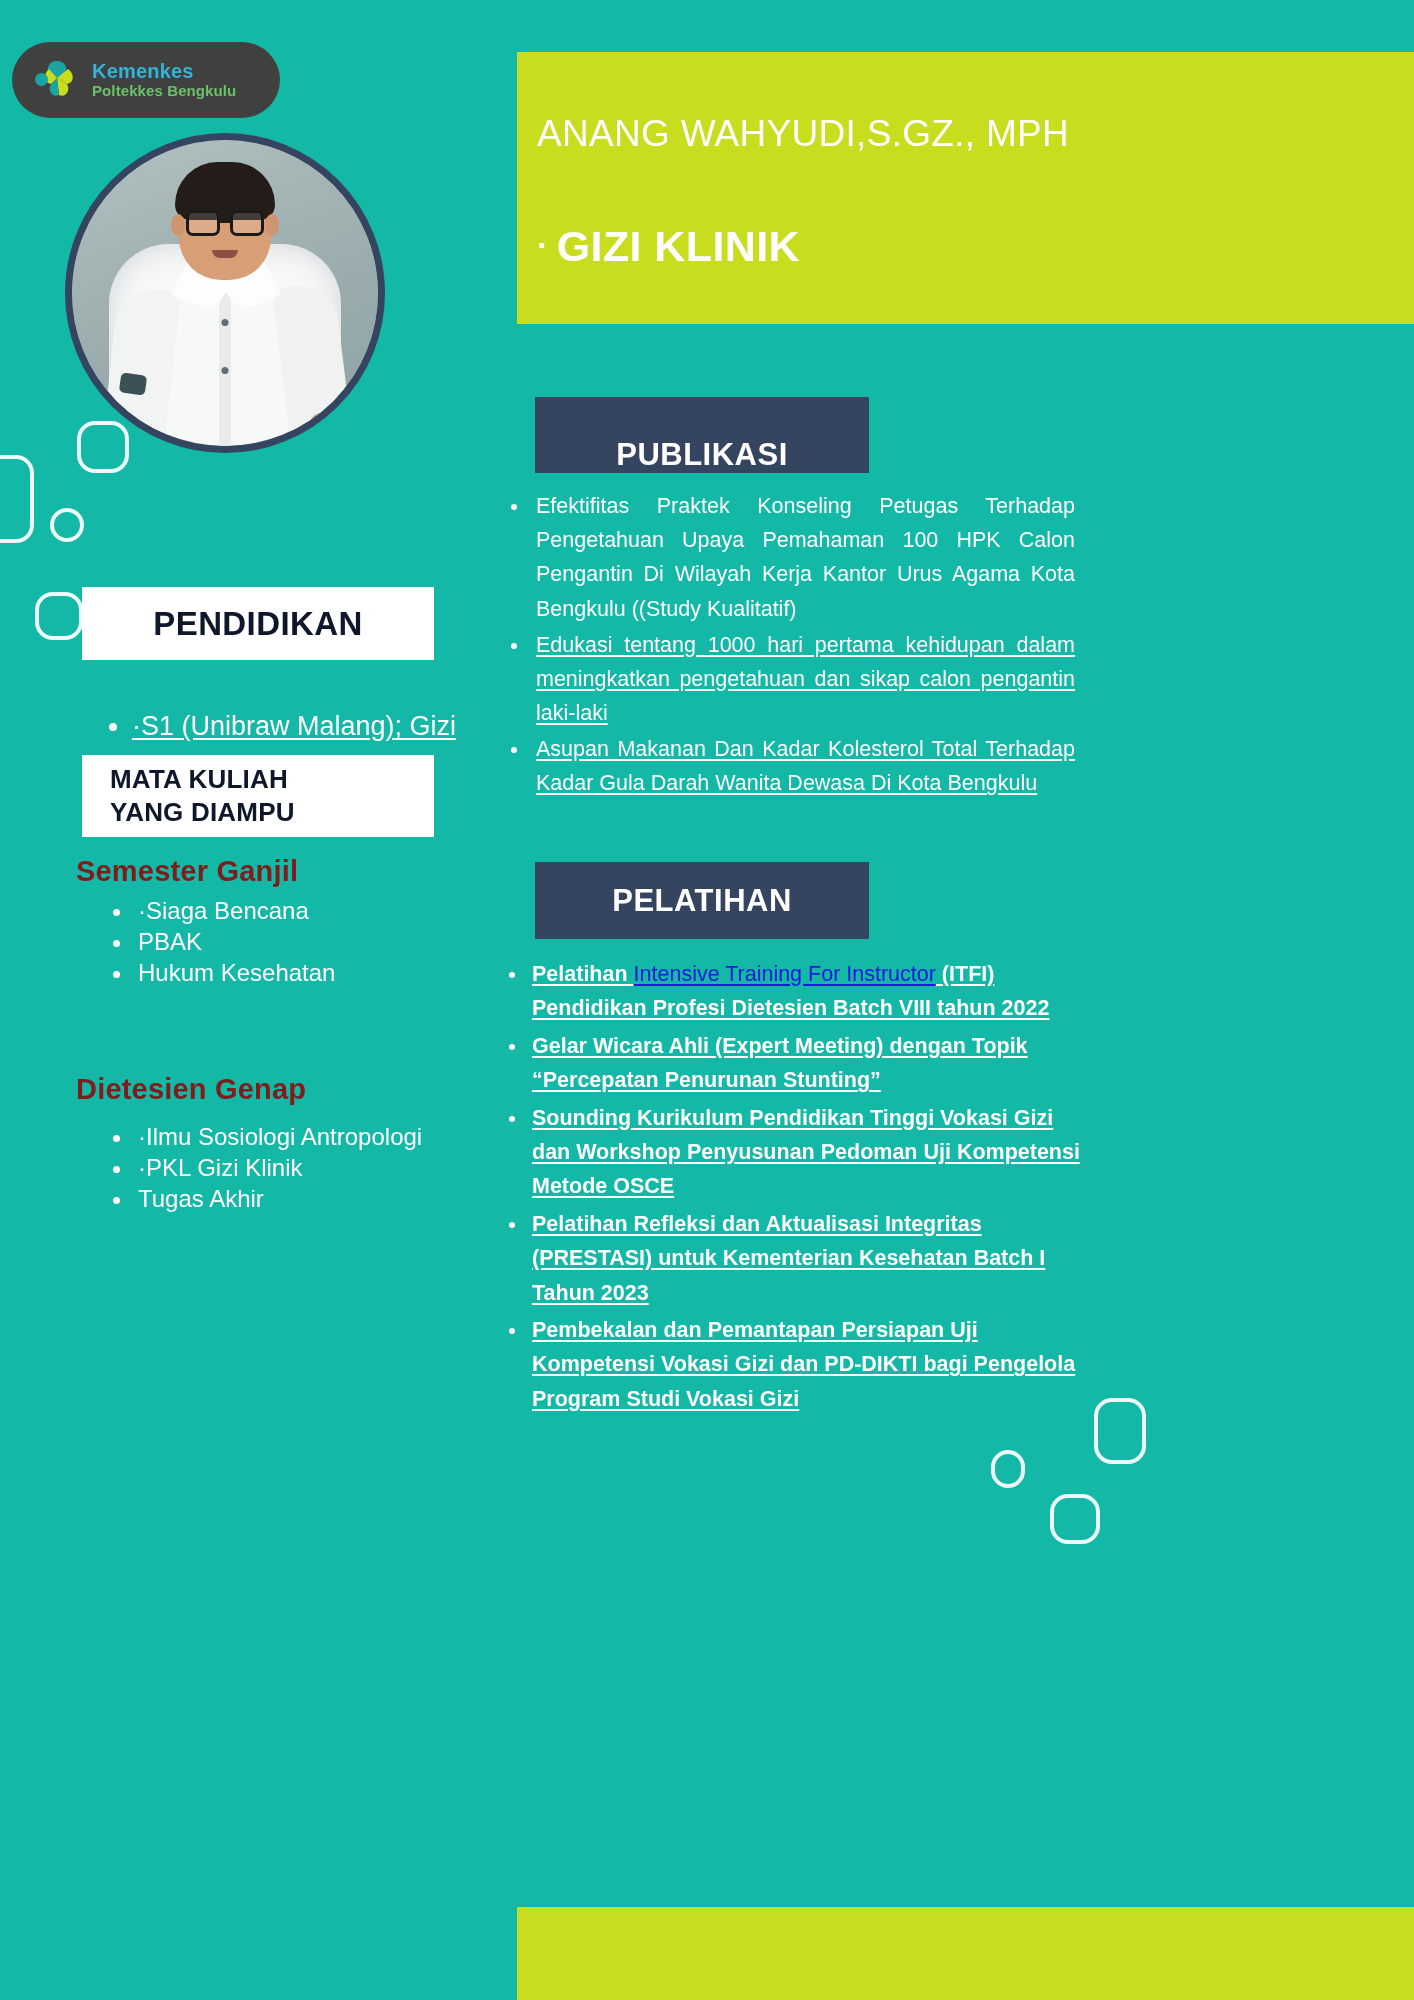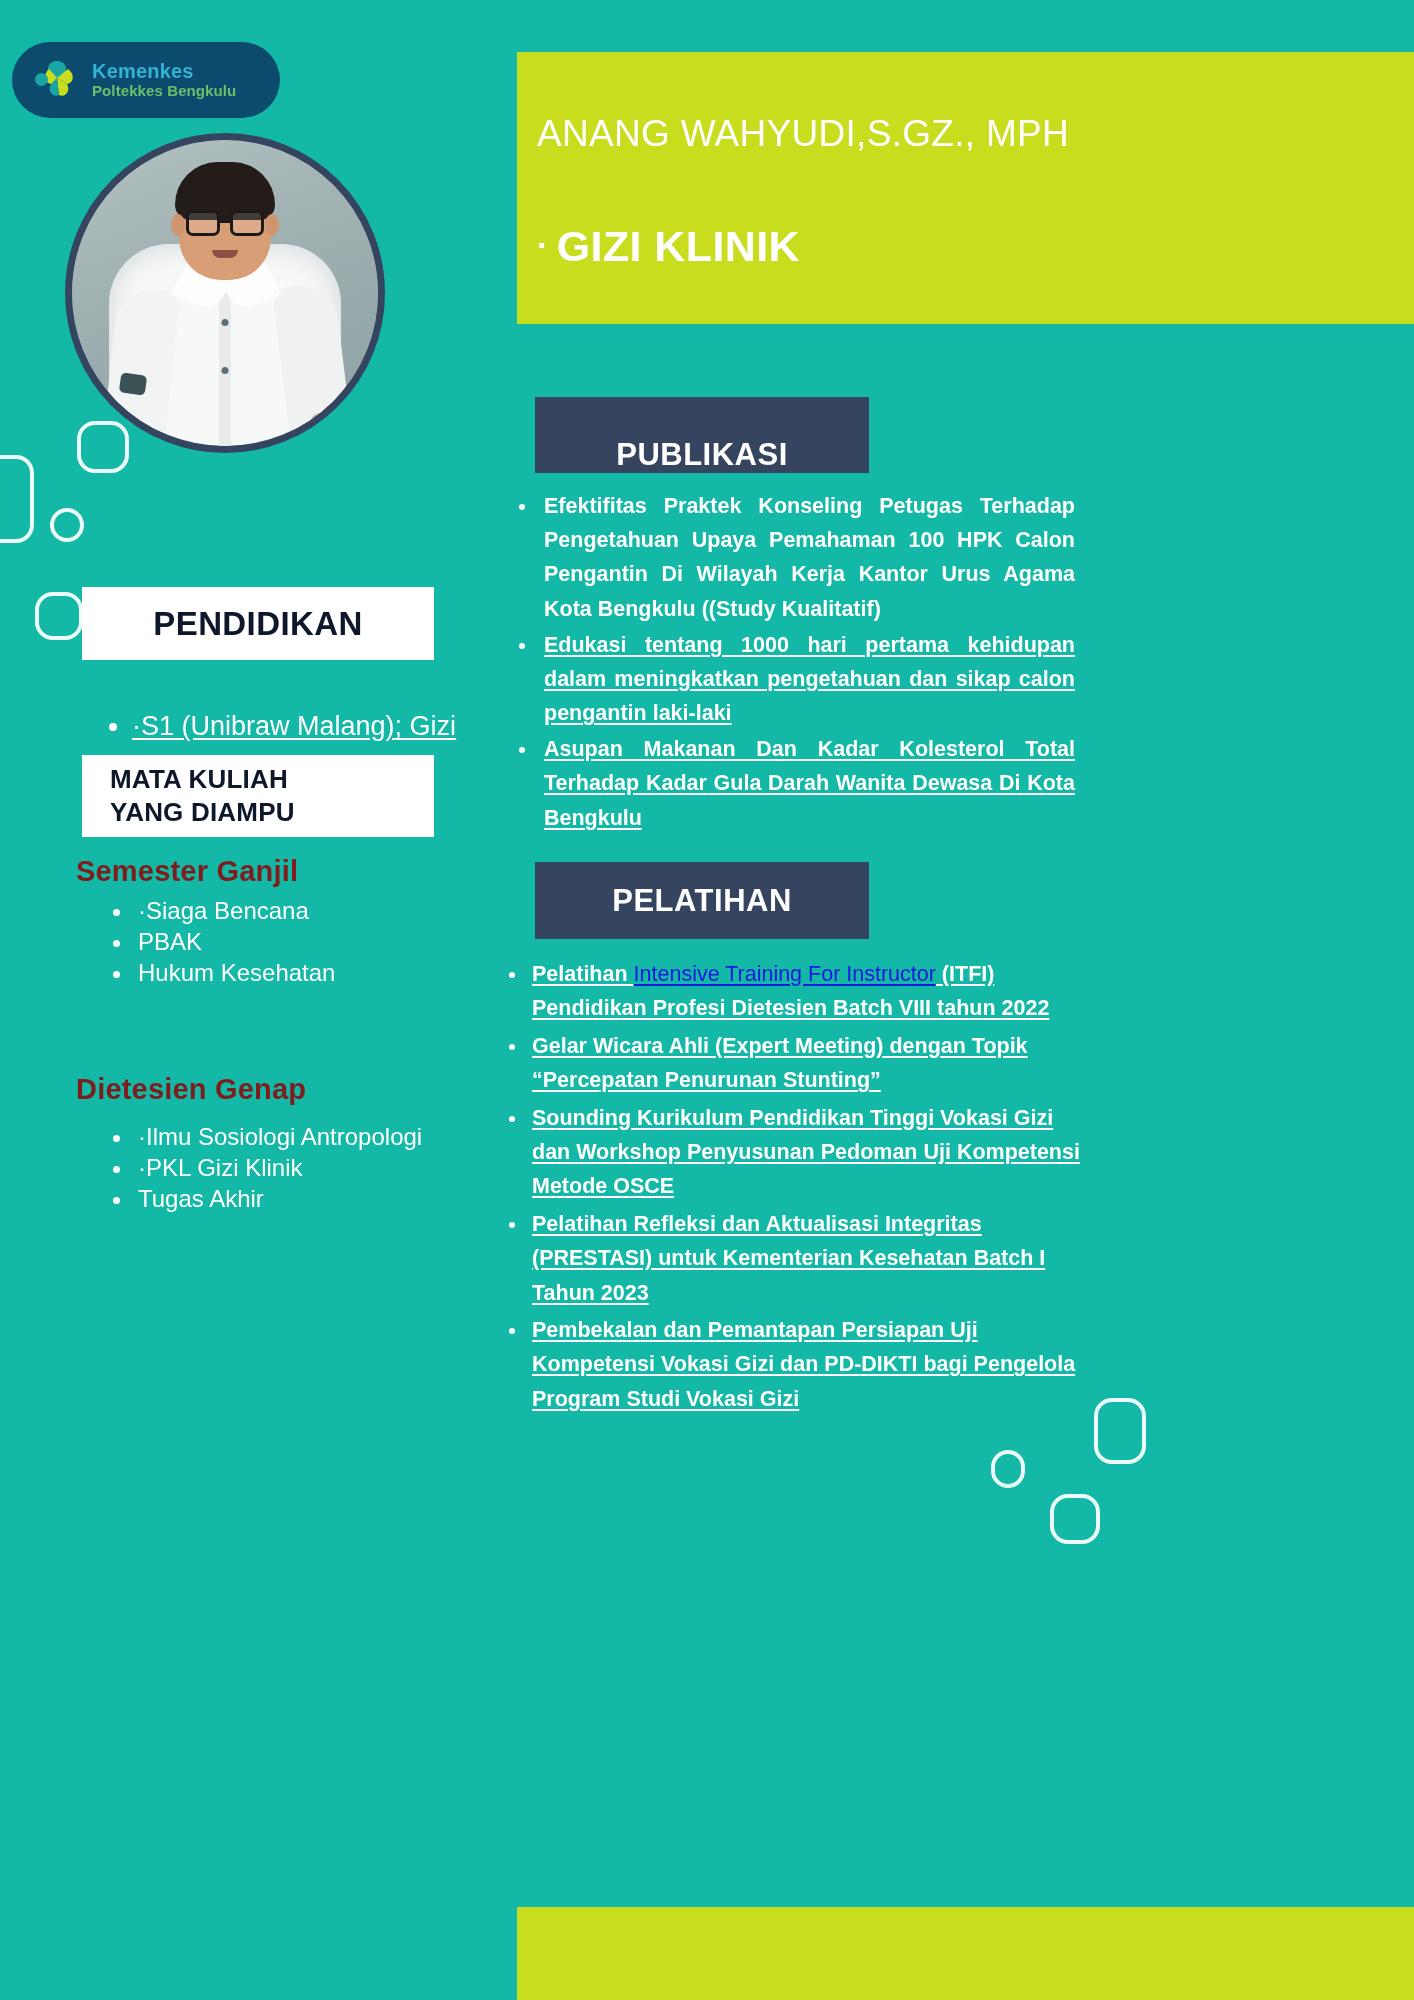--- a/index.html
+++ b/index.html
@@ -24,21 +24,21 @@
     border: 4px solid rgba(255,255,255,.92);
     border-radius: 18px;
     background: transparent;
   }
 
   
   .logo-pill {
     position: absolute;
     left: 12px; top: 42px;
     width: 268px; height: 76px;
-    background: #0c4a6e;
+    background: #404040;
     border-radius: 40px;
     display: flex;
     align-items: center;
     padding-left: 22px;
     gap: 12px;
   }
   .logo-mark { width: 46px; height: 46px; flex: none; }
   .logo-text { line-height: 1.08; }
   .logo-l1 { font-size: 20px; font-weight: bold; color: #34b3d6; letter-spacing: .2px; }
   .logo-l2 { font-size: 15px; font-weight: bold; color: #6dc06a; letter-spacing: .1px; }
@@ -194,23 +194,23 @@
   .sec-head.pelatihan { left: 535px; top: 862px; width: 334px; height: 77px; }
 
   .pub-list {
     position: absolute;
     left: 500px; top: 489px;
     width: 575px;
     color: #ffffff;
   }
   .pub-list li {
     font-size: 21.5px;
-    font-weight: bold;
+    font-weight: normal;
     line-height: 1.59;
-    margin-left: 38px;
+    margin-left: 30px;
     padding-left: 6px;
     text-align: justify;
     margin-bottom: 2px;
   }
   .pub-list li.u { text-decoration: underline; text-underline-offset: 3px; }
 
   .pel-list {
     position: absolute;
     left: 500px; top: 957px;
     width: 590px;

